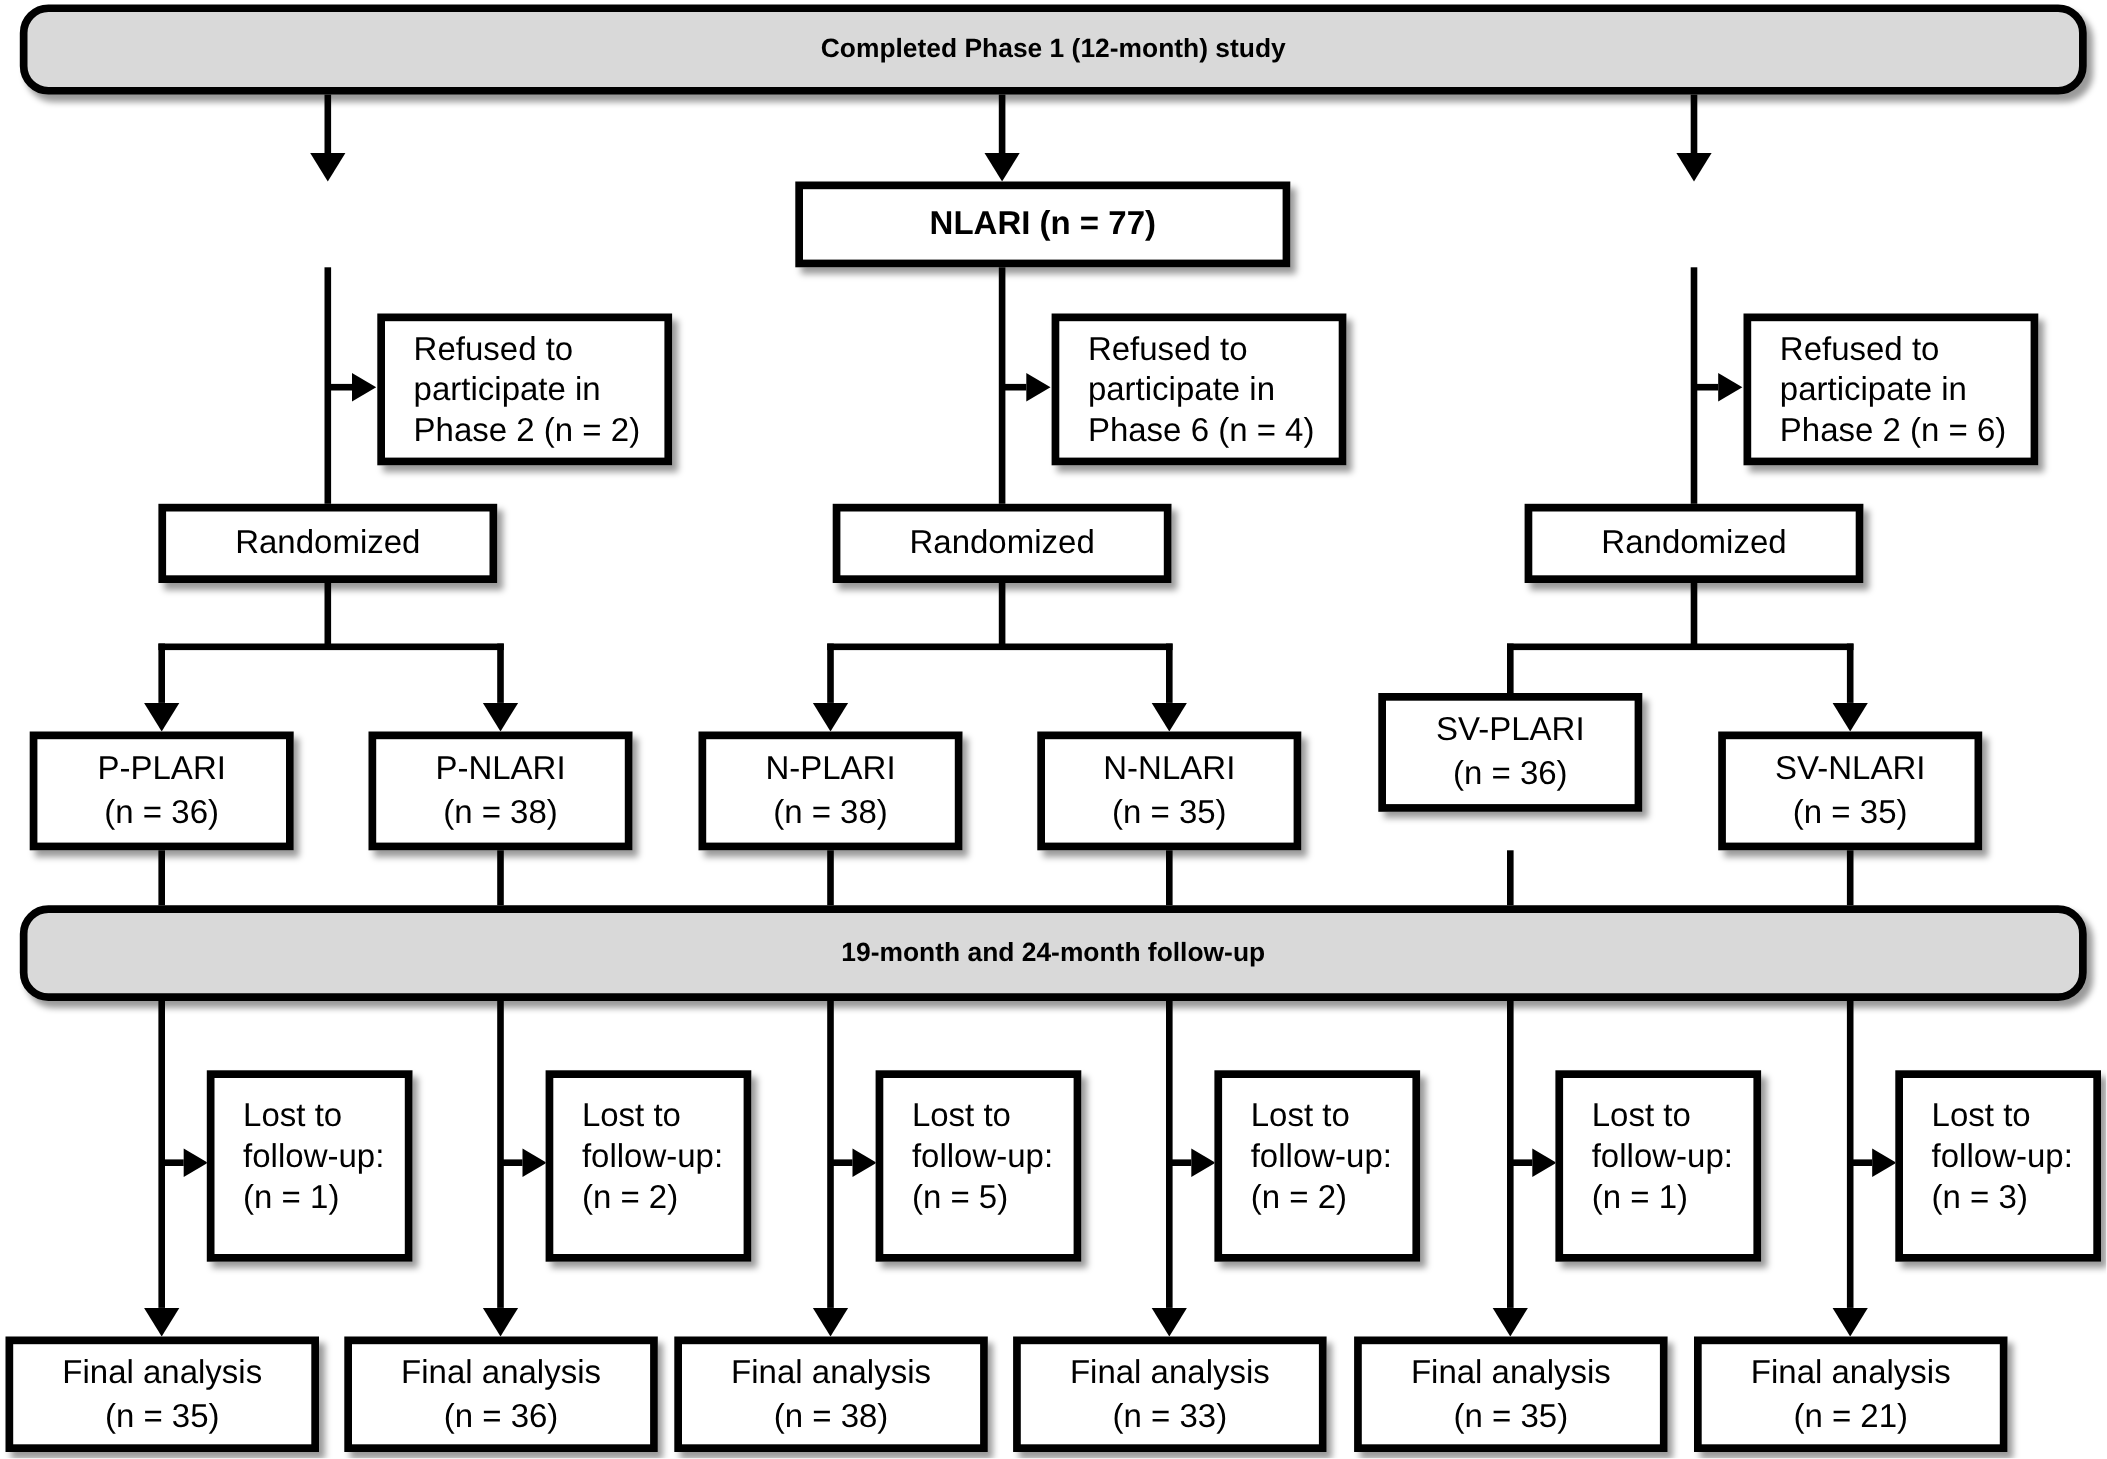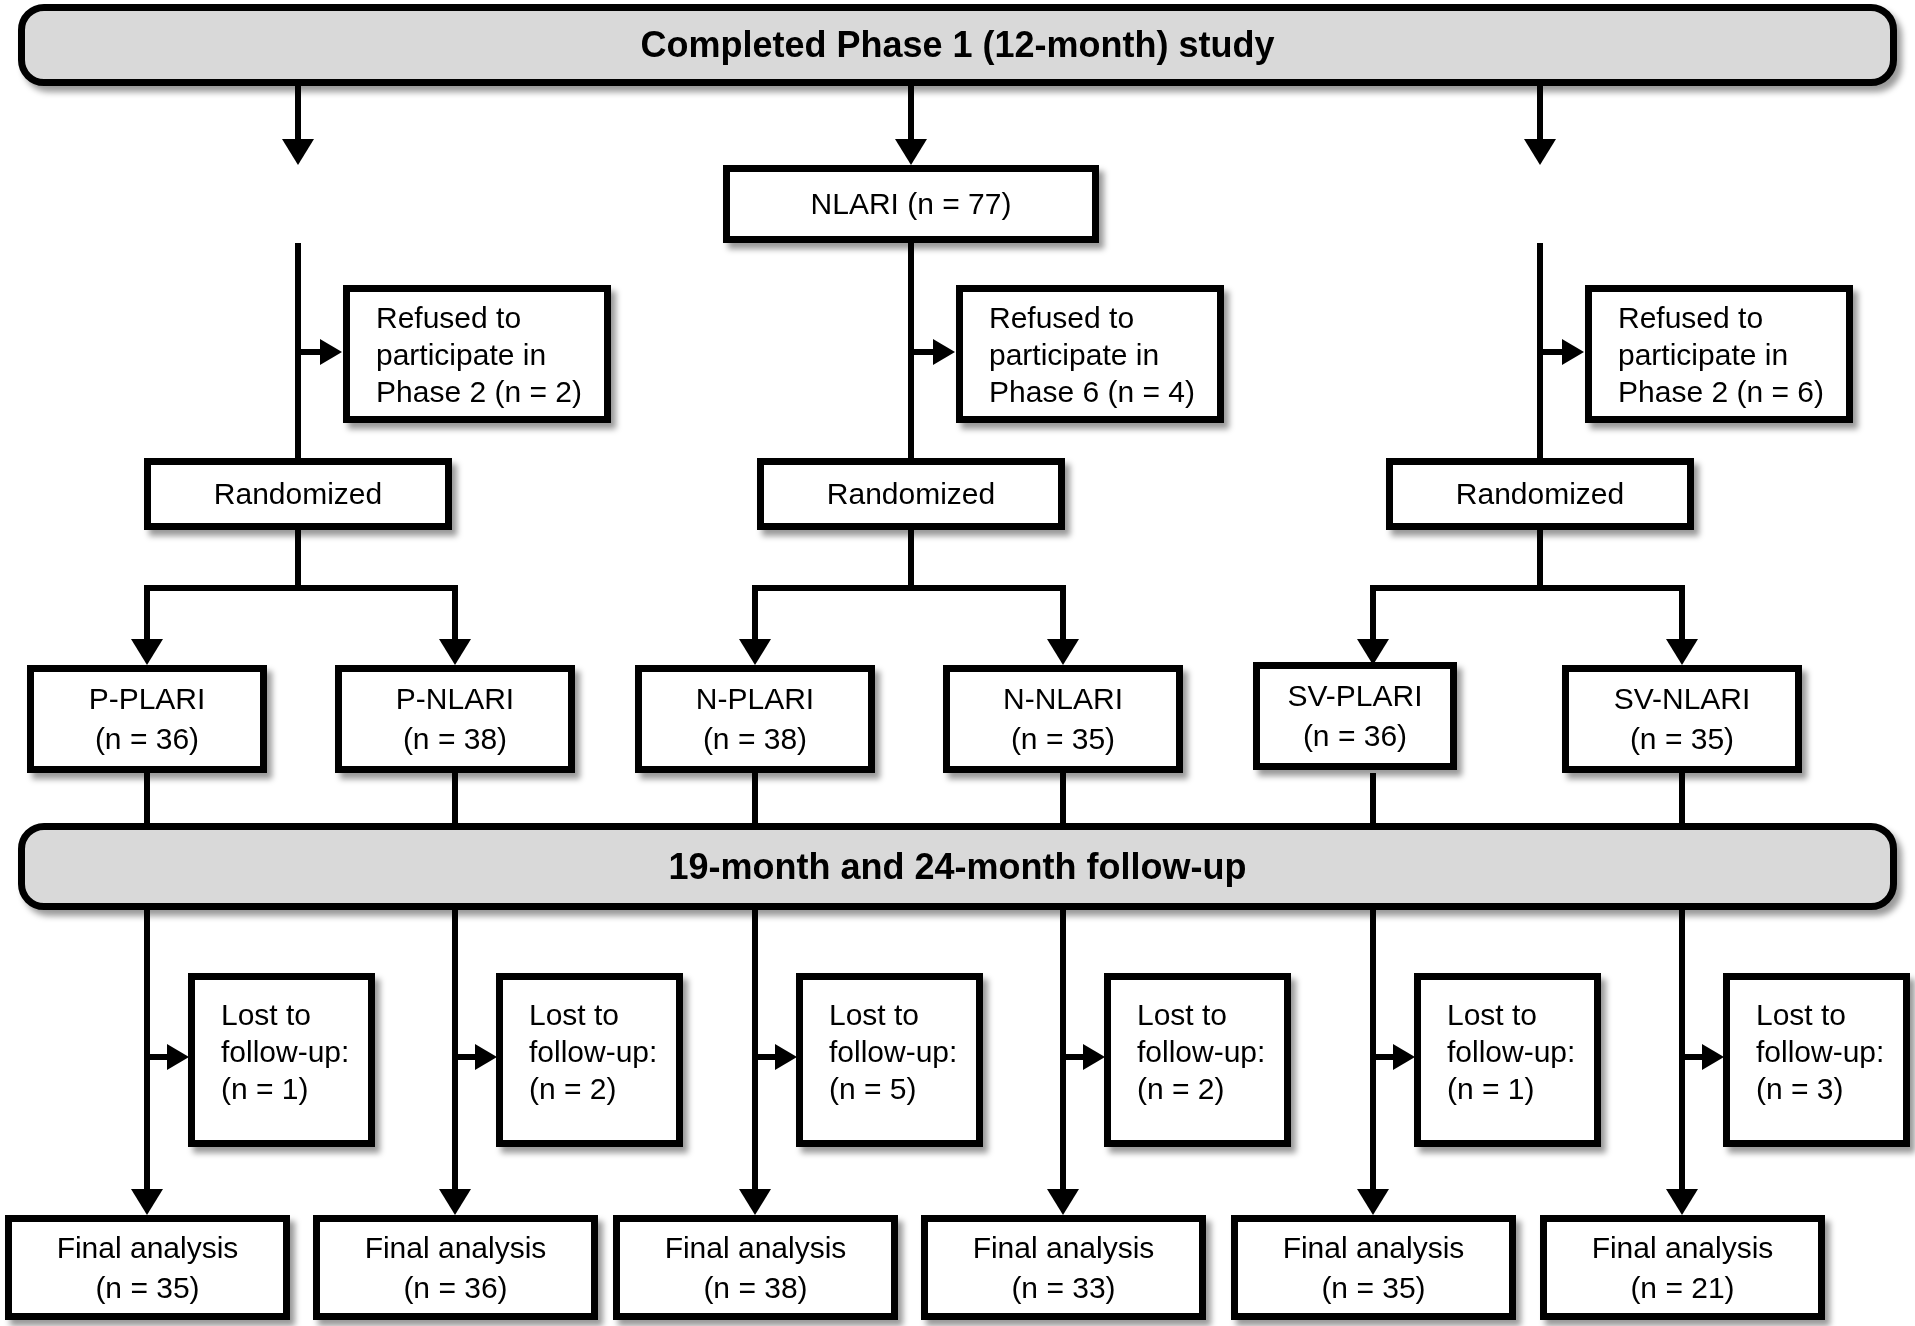--- a/index.html
+++ b/index.html
@@ -11,21 +11,21 @@
     color:#000;
     overflow:hidden;
   }
   .banner{
     position:absolute;
     box-sizing:border-box;
     background:#d9d9d9;
     border:7px solid #000;
     border-radius:26px;
     display:flex;align-items:center;justify-content:center;
-    font-size:36px;font-weight:bold;
+    font-size:24px;font-weight:bold;
     box-shadow:5px 6px 6px rgba(0,0,0,0.40);
   }
   .box{
     position:absolute;
     box-sizing:border-box;
     background:#ffffff;
     border:7px solid #000;
     display:flex;flex-direction:column;align-items:center;justify-content:center;
     font-size:30px;line-height:40px;text-align:center;
     box-shadow:5px 6px 6px rgba(0,0,0,0.40);
@@ -69,21 +69,21 @@
   </div>
   <div class="vline" style="left:295px;top:530px;height:58px;"></div>
   <div class="hline" style="left:144px;top:585px;width:314px;"></div>
   <div class="vline" style="left:144px;top:585px;height:54px;"></div>
   <div class="ah-d" style="left:131px;top:639px;"></div>
   <div class="vline" style="left:452px;top:585px;height:54px;"></div>
   <div class="ah-d" style="left:439px;top:639px;"></div>
 
   <div class="vline" style="left:908px;top:86px;height:55px;"></div>
   <div class="ah-d" style="left:895px;top:139px;"></div>
-  <div class="box" style="left:723px;top:165px;width:376px;height:78px;">
+  <div class="box" style="left:723px;top:165px;width:450px;height:78px;font-weight:bold;">
     <span>NLARI (n = 77)</span>
   </div>
   <div class="vline" style="left:908px;top:243px;height:219px;"></div>
   <div class="hline" style="left:911px;top:349px;width:22px;"></div>
   <div class="ah-r" style="left:933px;top:339px;"></div>
   <div class="box left pad-l" style="left:956px;top:285px;width:268px;height:138px;">
     <span>Refused to</span>
     <span>participate in</span>
     <span>Phase 6 (n = 4)</span>
   </div>
@@ -126,21 +126,21 @@
     <span>(n = 38)</span>
   </div>
   <div class="box" style="left:635px;top:665px;width:240px;height:108px;">
     <span>N-PLARI</span>
     <span>(n = 38)</span>
   </div>
   <div class="box" style="left:943px;top:665px;width:240px;height:108px;">
     <span>N-NLARI</span>
     <span>(n = 35)</span>
   </div>
-  <div class="box" style="left:1253px;top:662px;width:204px;height:108px;">
+  <div class="box" style="left:1253px;top:630px;width:240px;height:108px;">
     <span>SV-PLARI</span>
     <span>(n = 36)</span>
   </div>
   <div class="box" style="left:1562px;top:665px;width:240px;height:108px;">
     <span>SV-NLARI</span>
     <span>(n = 35)</span>
   </div>
 
   <div class="vline" style="left:144px;top:773px;height:50px;"></div>
   <div class="vline" style="left:452px;top:773px;height:50px;"></div>

